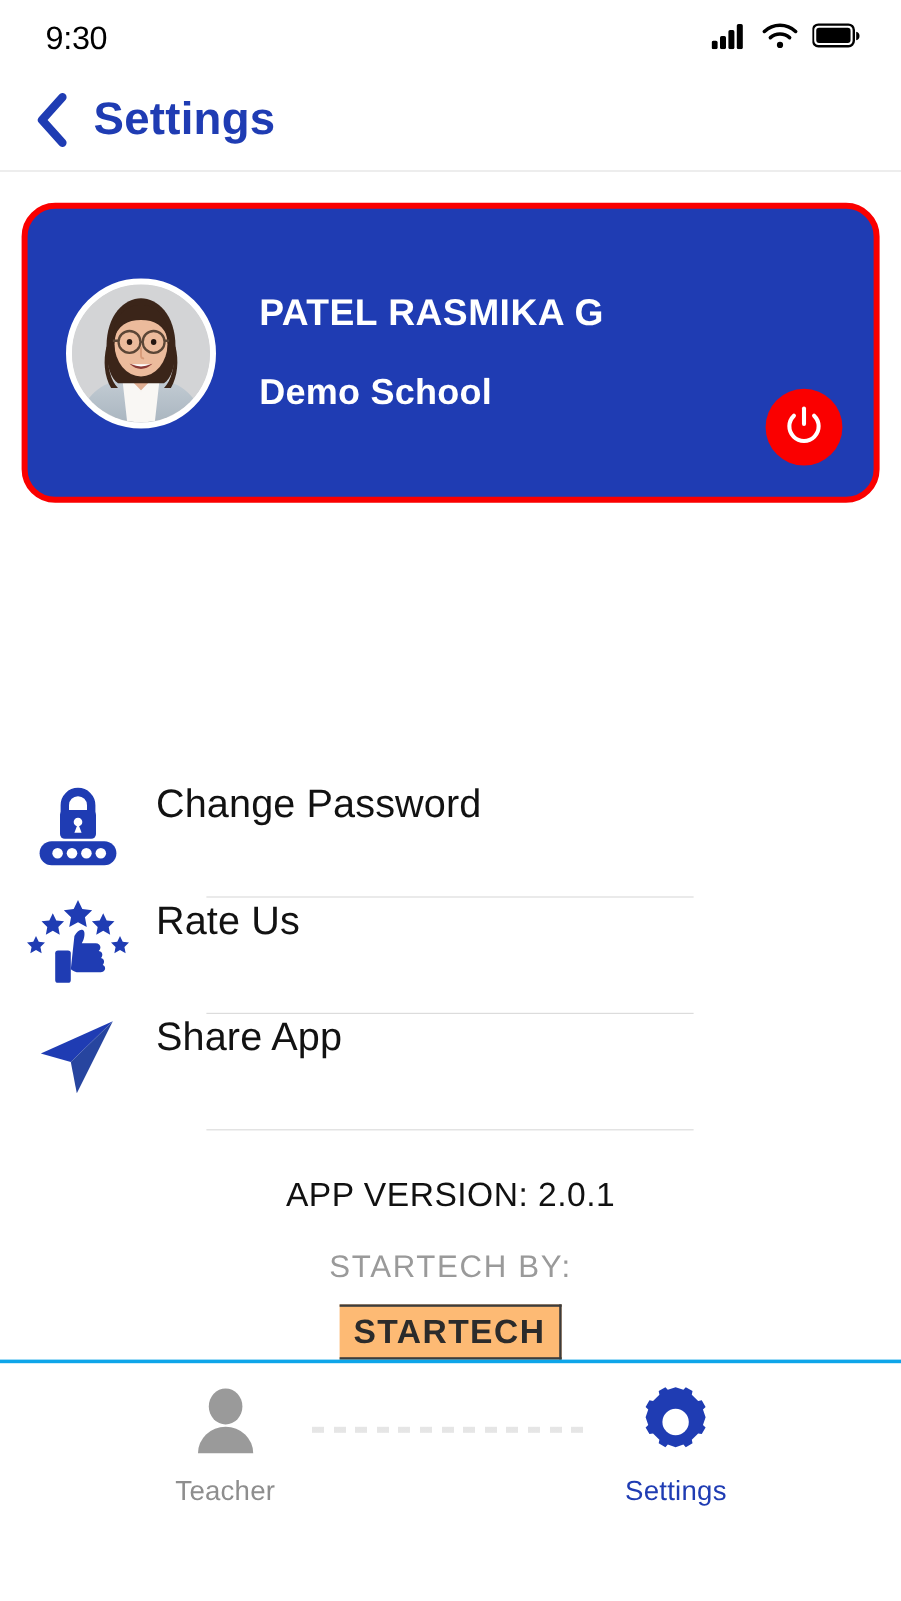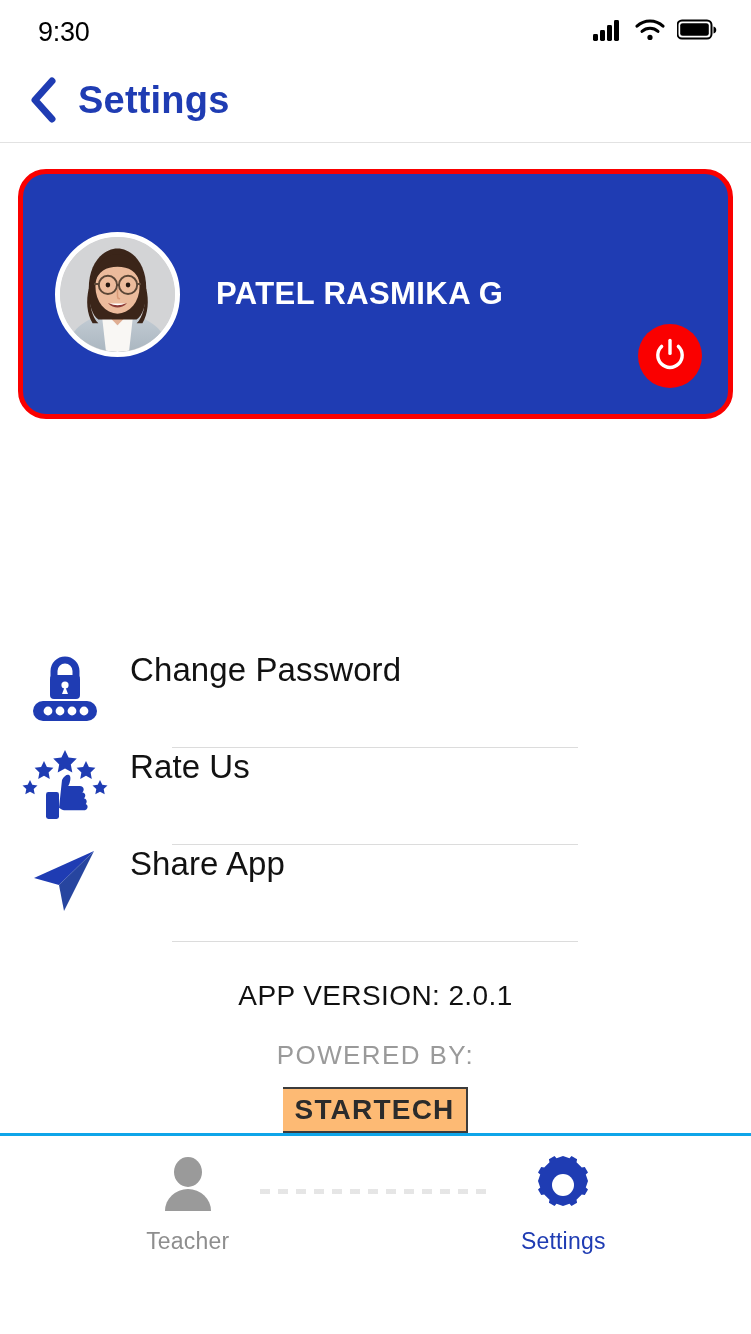--- a/index.html
+++ b/index.html
@@ -267,20 +267,21 @@
             <path d="M51.5 69.5 q8.5 3.6 17 0 z" fill="#ffffff"></path>
 
             <path d="M32 56 C30 72 34 84 40 90 L34 90 C28 80 27 66 30 54 Z" fill="#3b2519"></path>
             <path d="M88 56 C90 72 86 84 80 90 L86 90 C92 80 93 66 90 54 Z" fill="#3b2519"></path>
           </g>
         </svg>
       </div>
 
       <div class="profile-text">
         <div class="profile-name">PATEL RASMIKA G</div>
+        <div class="profile-school">Demo School</div>
       </div>
 
       <div class="power-btn">
         <span>
           <svg width="36" height="36" viewBox="0 0 36 36">
             <path d="M9.6 10.4 A12.2 12.2 0 1 0 26.4 10.4" stroke="#ffffff" stroke-width="3.4" fill="none" stroke-linecap="round"></path>
             <line x1="18" y1="4.4" x2="18" y2="17.4" stroke="#ffffff" stroke-width="3.4" stroke-linecap="round"></line>
           </svg>
         </span>
       </div>
@@ -339,21 +340,21 @@
         </svg>
       </span>
       <span class="menu-label">Share App</span>
     </div>
     <div class="menu-divider"></div>
 
   </div>
 
   <div class="footer-info">
     <div class="app-version">APP VERSION: 2.0.1</div>
-    <div class="powered-by">POWERED BY:</div>
+    <div class="powered-by">STARTECH BY:</div>
     <div class="logo">
       <span class="logo-right">STARTECH</span>
     </div>
   </div>
 
   <div class="spacer"></div>
 
   <div class="bottom-nav">
     <div class="nav-item inactive">
       <span>

